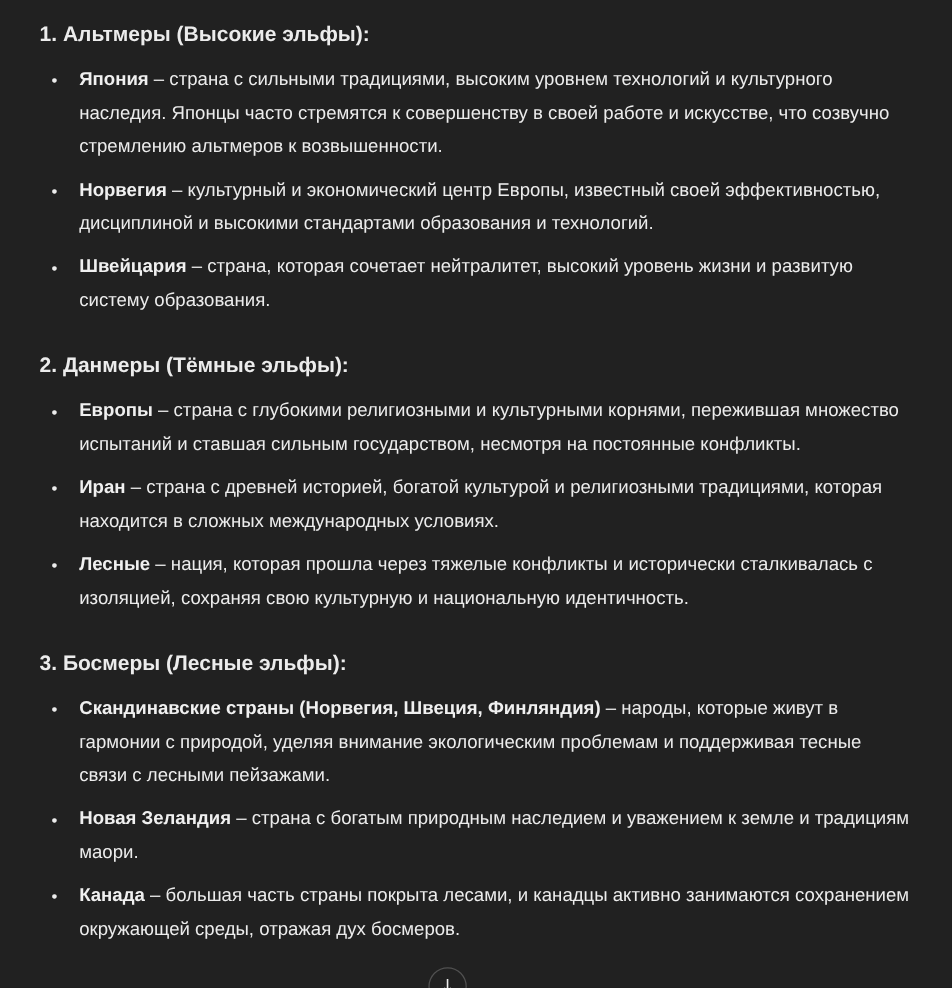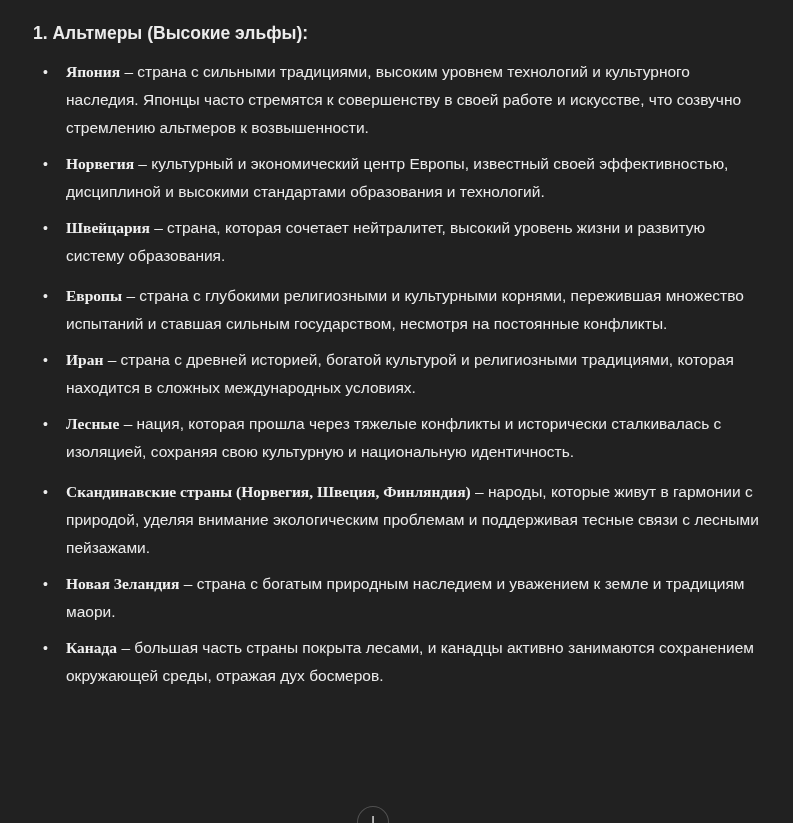--- a/index.html
+++ b/index.html
@@ -12,21 +12,21 @@
     color: #ececec;
     font-family: "Liberation Sans", "DejaVu Sans", sans-serif;
     font-size: 15.5px;
     line-height: 28px;
   }
   .message {
     position: relative;
     width: 793px;
     height: 823px;
     box-sizing: border-box;
-    padding: 20px 33px 0 33px;
+    padding: 15px 33px 0 33px;
   }
   .md-content {
     max-width: 727px;
   }
   h3.section-heading {
     margin: 26px 0 12px 0;
     font-size: 17.5px;
     line-height: 26px;
     font-weight: 700;
     color: #ececec;
@@ -48,21 +48,20 @@
   ul.country-list li .bullet-dot {
     position: absolute;
     left: -23px;
     top: 0;
     color: #ececec;
     font-size: 14px;
   }
   strong.term {
     font-weight: 700;
     color: #f0f0f0;
-    font-family: Liberation Serif, serif;
   }
   .scroll-btn {
     position: fixed;
     left: 357px;
     top: 806px;
     width: 32px;
     height: 32px;
     border-radius: 50%;
     background: #212121;
     border: 1px solid rgba(255, 255, 255, 0.22);
@@ -95,38 +94,40 @@
         <strong class="term">Норвегия</strong>
         <span>– культурный и экономический центр Европы, известный своей эффективностью, дисциплиной и высокими стандартами образования и технологий.</span>
       </li>
       <li>
         <span class="bullet-dot">•</span>
         <strong class="term">Швейцария</strong>
         <span>– страна, которая сочетает нейтралитет, высокий уровень жизни и развитую систему образования.</span>
       </li>
     </ul>
 
+    <h3 class="section-heading">2. Данмеры (Тёмные эльфы):</h3>
     <ul class="country-list">
       <li>
         <span class="bullet-dot">•</span>
         <strong class="term">Европы</strong>
         <span>– страна с глубокими религиозными и культурными корнями, пережившая множество испытаний и ставшая сильным государством, несмотря на постоянные конфликты.</span>
       </li>
       <li>
         <span class="bullet-dot">•</span>
         <strong class="term">Иран</strong>
         <span>– страна с древней историей, богатой культурой и религиозными традициями, которая находится в сложных международных условиях.</span>
       </li>
       <li>
         <span class="bullet-dot">•</span>
         <strong class="term">Лесные</strong>
         <span>– нация, которая прошла через тяжелые конфликты и исторически сталкивалась с изоляцией, сохраняя свою культурную и национальную идентичность.</span>
       </li>
     </ul>
 
+    <h3 class="section-heading">3. Босмеры (Лесные эльфы):</h3>
     <ul class="country-list">
       <li>
         <span class="bullet-dot">•</span>
         <strong class="term">Скандинавские страны (Норвегия, Швеция, Финляндия)</strong>
         <span>– народы, которые живут в гармонии с природой, уделяя внимание экологическим проблемам и поддерживая тесные связи с лесными пейзажами.</span>
       </li>
       <li>
         <span class="bullet-dot">•</span>
         <strong class="term">Новая Зеландия</strong>
         <span>– страна с богатым природным наследием и уважением к земле и традициям маори.</span>

